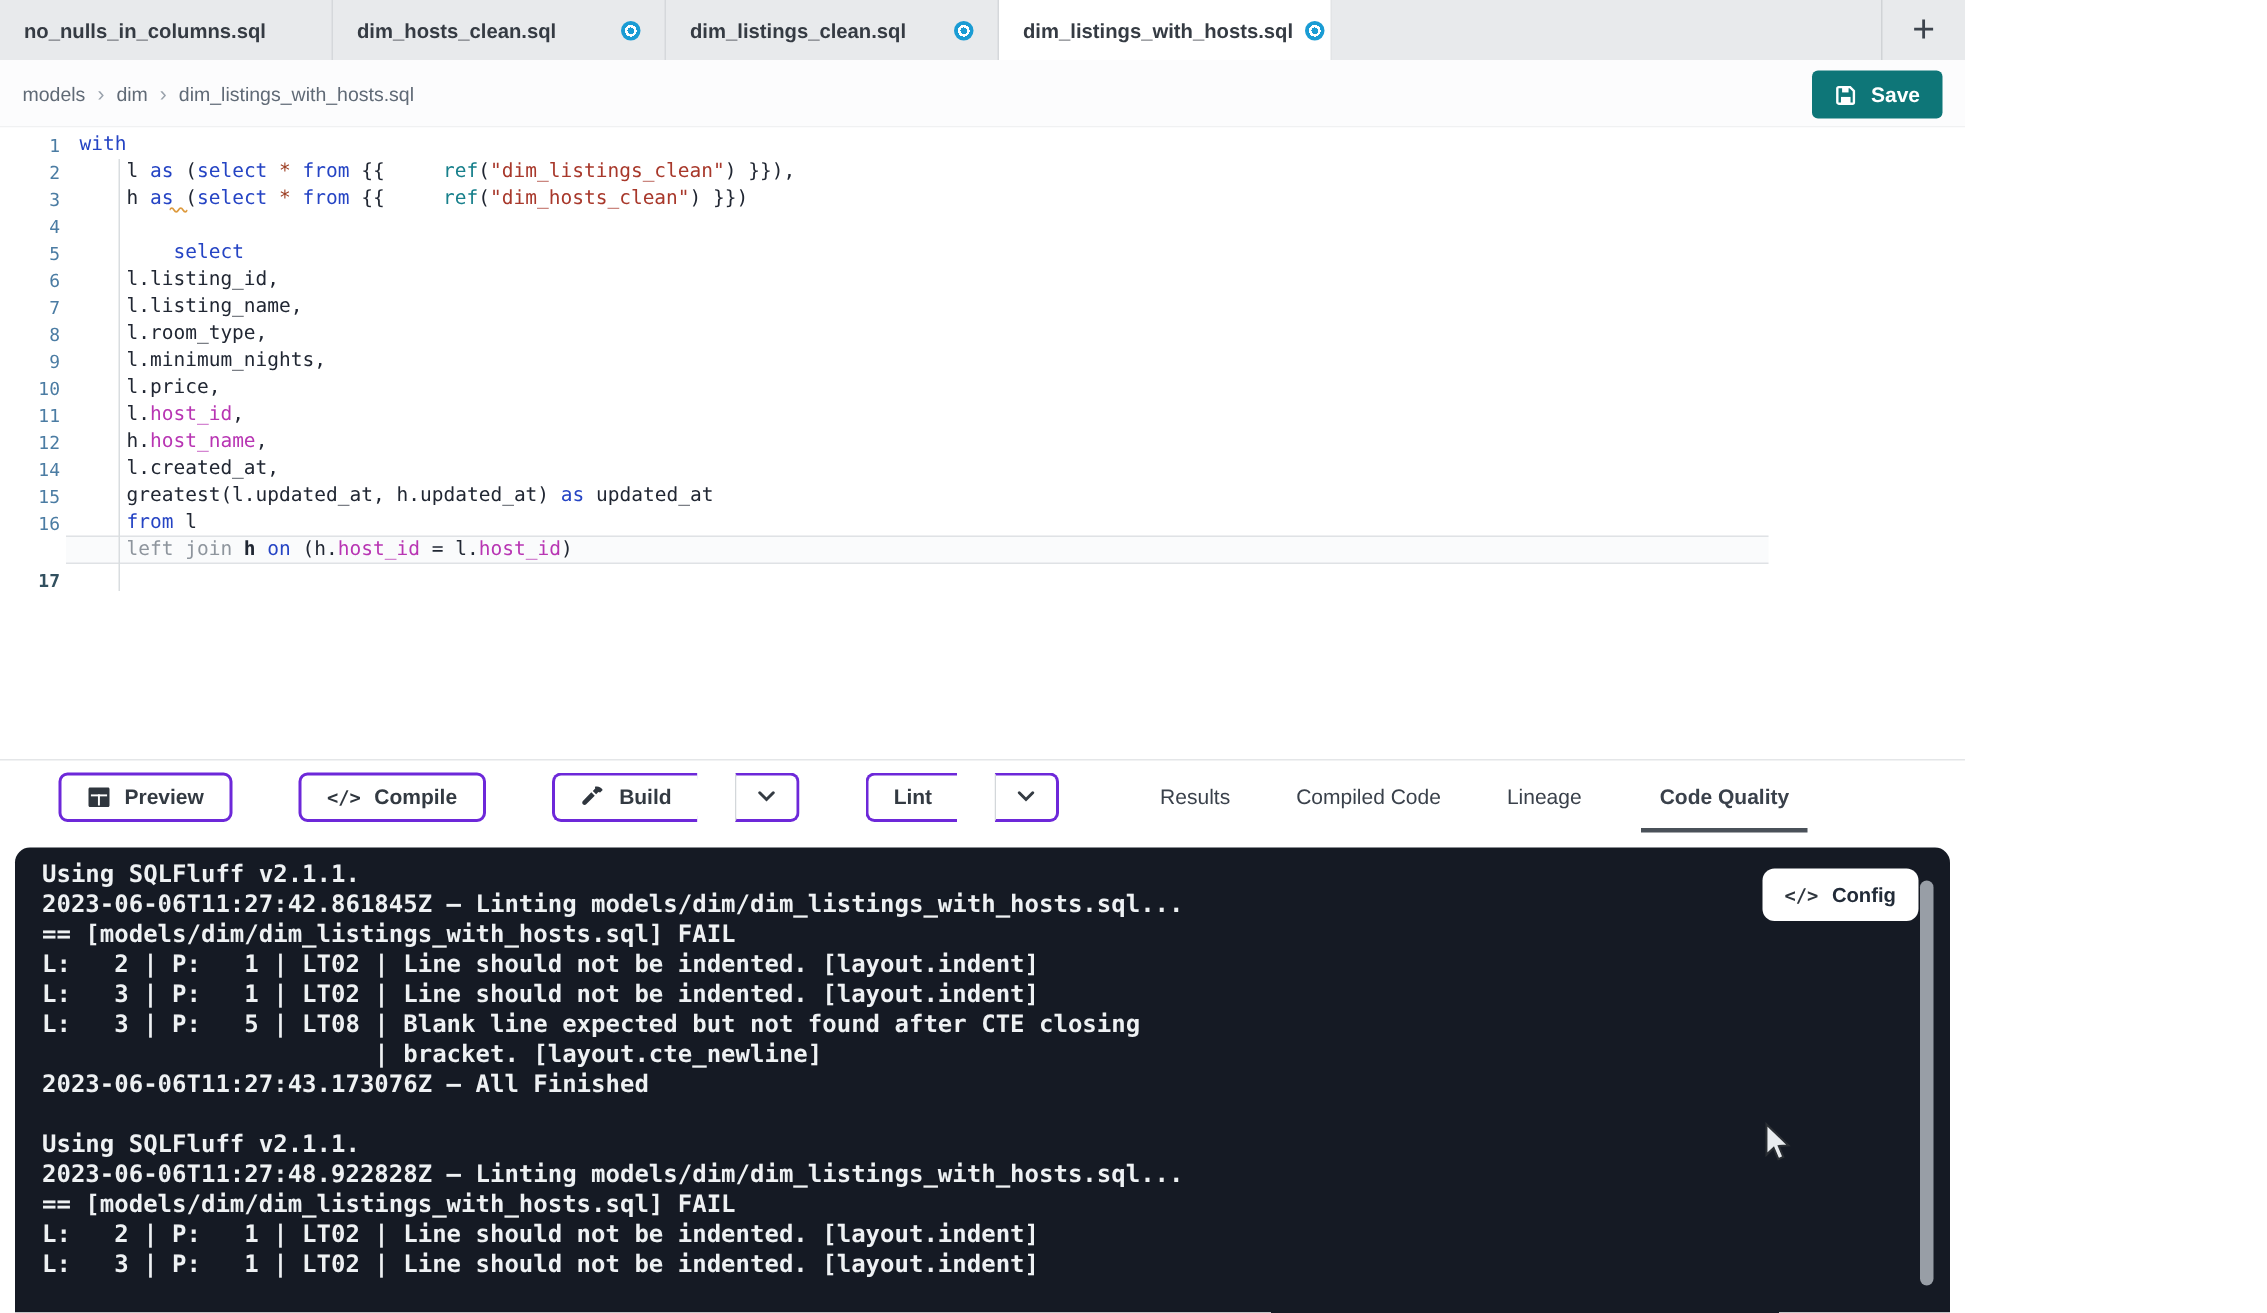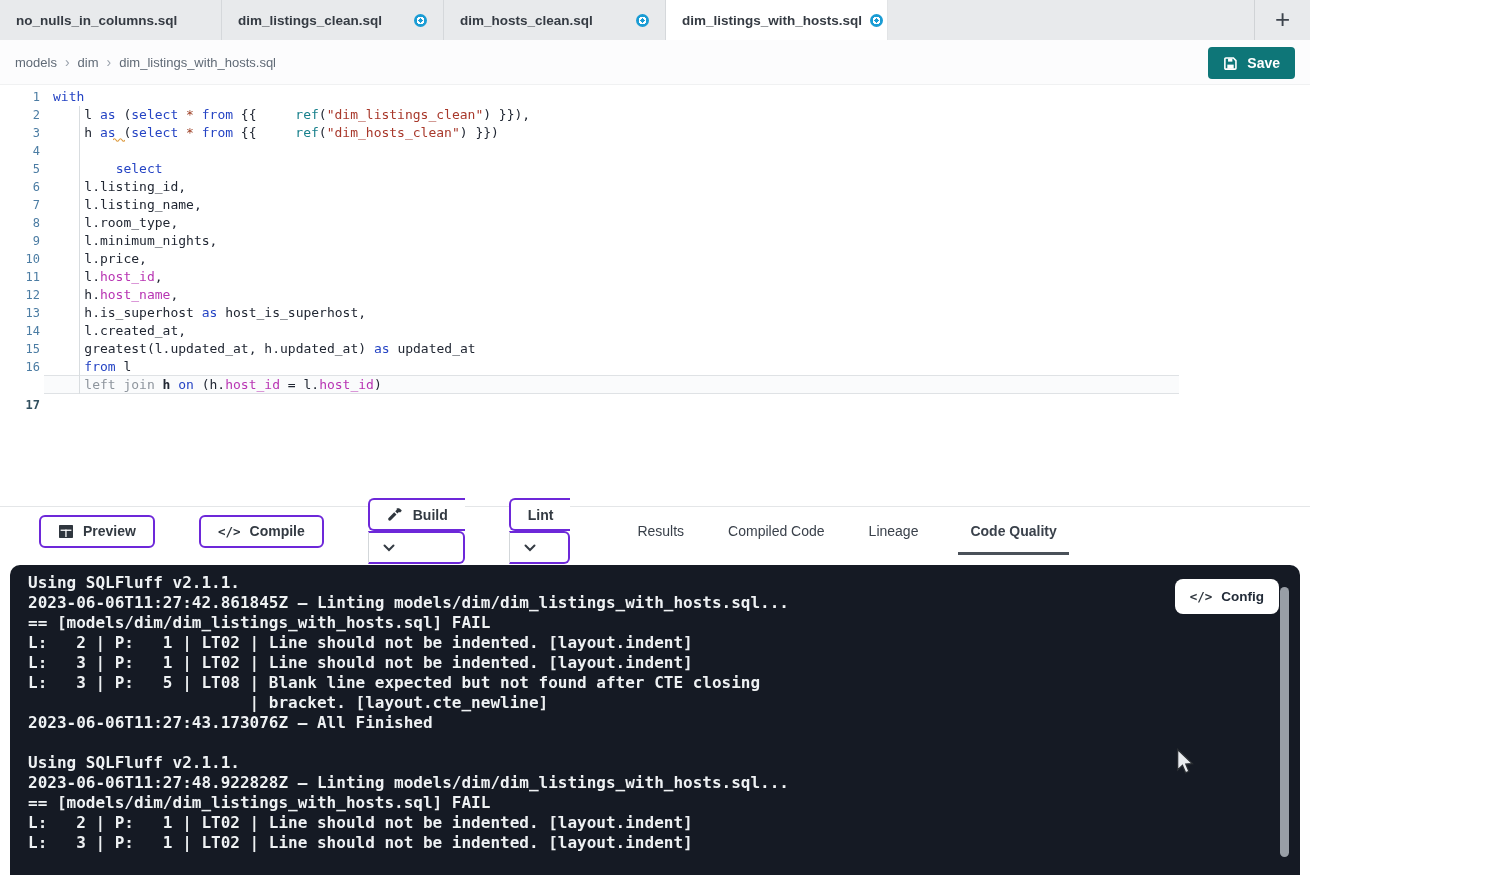--- a/index.html
+++ b/index.html
@@ -59,21 +59,21 @@
   .ruler-warn { position:absolute; left:1494px; top:19px; width:9px; height:11px; background:var(--warning-amber); }
   .ruler-scroll { position:absolute; left:1497px; top:159px; width:14px; height:6px; background:#5d6268; }
 
   
   .panelhead { position:absolute; top:506px; left:0; right:0; height:49px; background:#fff;
                border-top:1px solid #e4e6e8; display:flex; align-items:center; padding-left:14px; }
   .btn, .split button { height:33px; background:#fff; border:2px solid #6d28d9; display:flex; align-items:center;
          gap:9px; padding:0 17px; font-size:14px; font-weight:700; color:#333a42;
          font-family:"Liberation Sans",sans-serif; cursor:pointer;margin-left:25px; }
   .btn { border-radius:6px; margin-right:19px; }
-  .split { display:flex; margin-right:19px;flex-direction:column; }
+  .split { display:flex; margin-right:19px; }
   .split button.main { border-radius:6px 0 0 6px; border-right:none; }
   .split button.chev { border-radius:0 6px 6px 0; padding:0 14px; border-left:1px solid #d3d7da; }
   .codeglyph { font-family:"DejaVu Sans Mono",monospace; font-size:12.5px; font-weight:700; color:#2f363e; }
   .ptabs { display:flex; align-items:stretch; height:100%; margin-left:44px; gap:36px; }
   .ptab { display:flex; align-items:center; font-size:14px; color:#3a414b; padding:0 4px; cursor:pointer;
           border-bottom:3px solid transparent; padding-top:3px; }
   .ptab.active { font-weight:700; border-bottom-color:#4a5159; padding-left:12px; padding-right:12px; }
 
   
   .terminal { position:absolute; left:10px; right:10px; top:565px; height:330px; border-radius:10px;
@@ -93,25 +93,25 @@
 <body>
 
 <div class="screen">
 
   <div class="tabbar">
     <div class="tabs">
         <div class="ftab">
           <span class="tab-label">no_nulls_in_columns.sql</span>
         </div>
         <div class="ftab">
+          <span class="tab-label">dim_hosts_clean.sql</span>
+          <span class="moddot"></span>
+        </div>
+        <div class="ftab">
           <span class="tab-label">dim_listings_clean.sql</span>
-          <span class="moddot"></span>
-        </div>
-        <div class="ftab">
-          <span class="tab-label">dim_hosts_clean.sql</span>
           <span class="moddot"></span>
         </div>
         <div class="ftab active">
           <span class="tab-label">dim_listings_with_hosts.sql</span>
           <span class="moddot"></span>
         </div>
       </div>
     <div class="plusbox">
       <span class="plus">+</span>
     </div>
@@ -142,21 +142,20 @@
         <div class="crow"><span class="gut">3</span><span class="codetxt"><span class="pl">    h </span><span class="kw">as</span><span class="sq"> </span><span class="pl">(</span><span class="kw">select</span><span class="pl"> </span><span class="st">*</span><span class="pl"> </span><span class="kw">from</span><span class="pl"> {{ </span><span class="fn">ref</span><span class="pl">(</span><span class="sr">"dim_hosts_clean"</span><span class="pl">) }})</span></span></div>
         <div class="crow"><span class="gut">4</span><span class="codetxt"></span></div>
         <div class="crow"><span class="gut">5</span><span class="codetxt"><span class="pl">        </span><span class="kw">select</span></span></div>
         <div class="crow"><span class="gut">6</span><span class="codetxt"><span class="pl">    l.listing_id,</span></span></div>
         <div class="crow"><span class="gut">7</span><span class="codetxt"><span class="pl">    l.listing_name,</span></span></div>
         <div class="crow"><span class="gut">8</span><span class="codetxt"><span class="pl">    l.room_type,</span></span></div>
         <div class="crow"><span class="gut">9</span><span class="codetxt"><span class="pl">    l.minimum_nights,</span></span></div>
         <div class="crow"><span class="gut">10</span><span class="codetxt"><span class="pl">    l.price,</span></span></div>
         <div class="crow"><span class="gut">11</span><span class="codetxt"><span class="pl">    l.</span><span class="vr">host_id</span><span class="pl">,</span></span></div>
         <div class="crow"><span class="gut">12</span><span class="codetxt"><span class="pl">    h.</span><span class="vr">host_name</span><span class="pl">,</span></span></div>
-        <div class="crow"><span class="gut">13</span><span class="codetxt"><span class="pl">    h.is_superhost </span><span class="kw">as</span><span class="pl"> host_is_superhost,</span></span></div>
         <div class="crow"><span class="gut">14</span><span class="codetxt"><span class="pl">    l.created_at,</span></span></div>
         <div class="crow"><span class="gut">15</span><span class="codetxt"><span class="pl">    greatest(l.updated_at, h.updated_at) </span><span class="kw">as</span><span class="pl"> updated_at</span></span></div>
         <div class="crow"><span class="gut">16</span><span class="codetxt"><span class="pl">    </span><span class="kw">from</span><span class="pl"> l</span></span></div>
         <div class="crow current"><span class="gut">17</span><span class="codetxt"><span class="gr">    left join</span><span class="pl"> </span><span class="bd">h</span><span class="pl"> </span><span class="kw">on</span><span class="pl"> (h.</span><span class="vr">host_id</span><span class="pl"> = l.</span><span class="vr">host_id</span><span class="pl">)</span></span></div>
       </div>
     <div class="indent-guide"></div>
     <svg class="squiggle" width="12" height="5" viewBox="0 0 12 5">
       <path d="M0 3 Q 1.5 0.5 3 3 T 6 3 T 9 3 T 12 3" fill="none" stroke="#dd9a3d" stroke-width="1.1"></path>
     </svg>
     <div class="mm-divider"></div>

